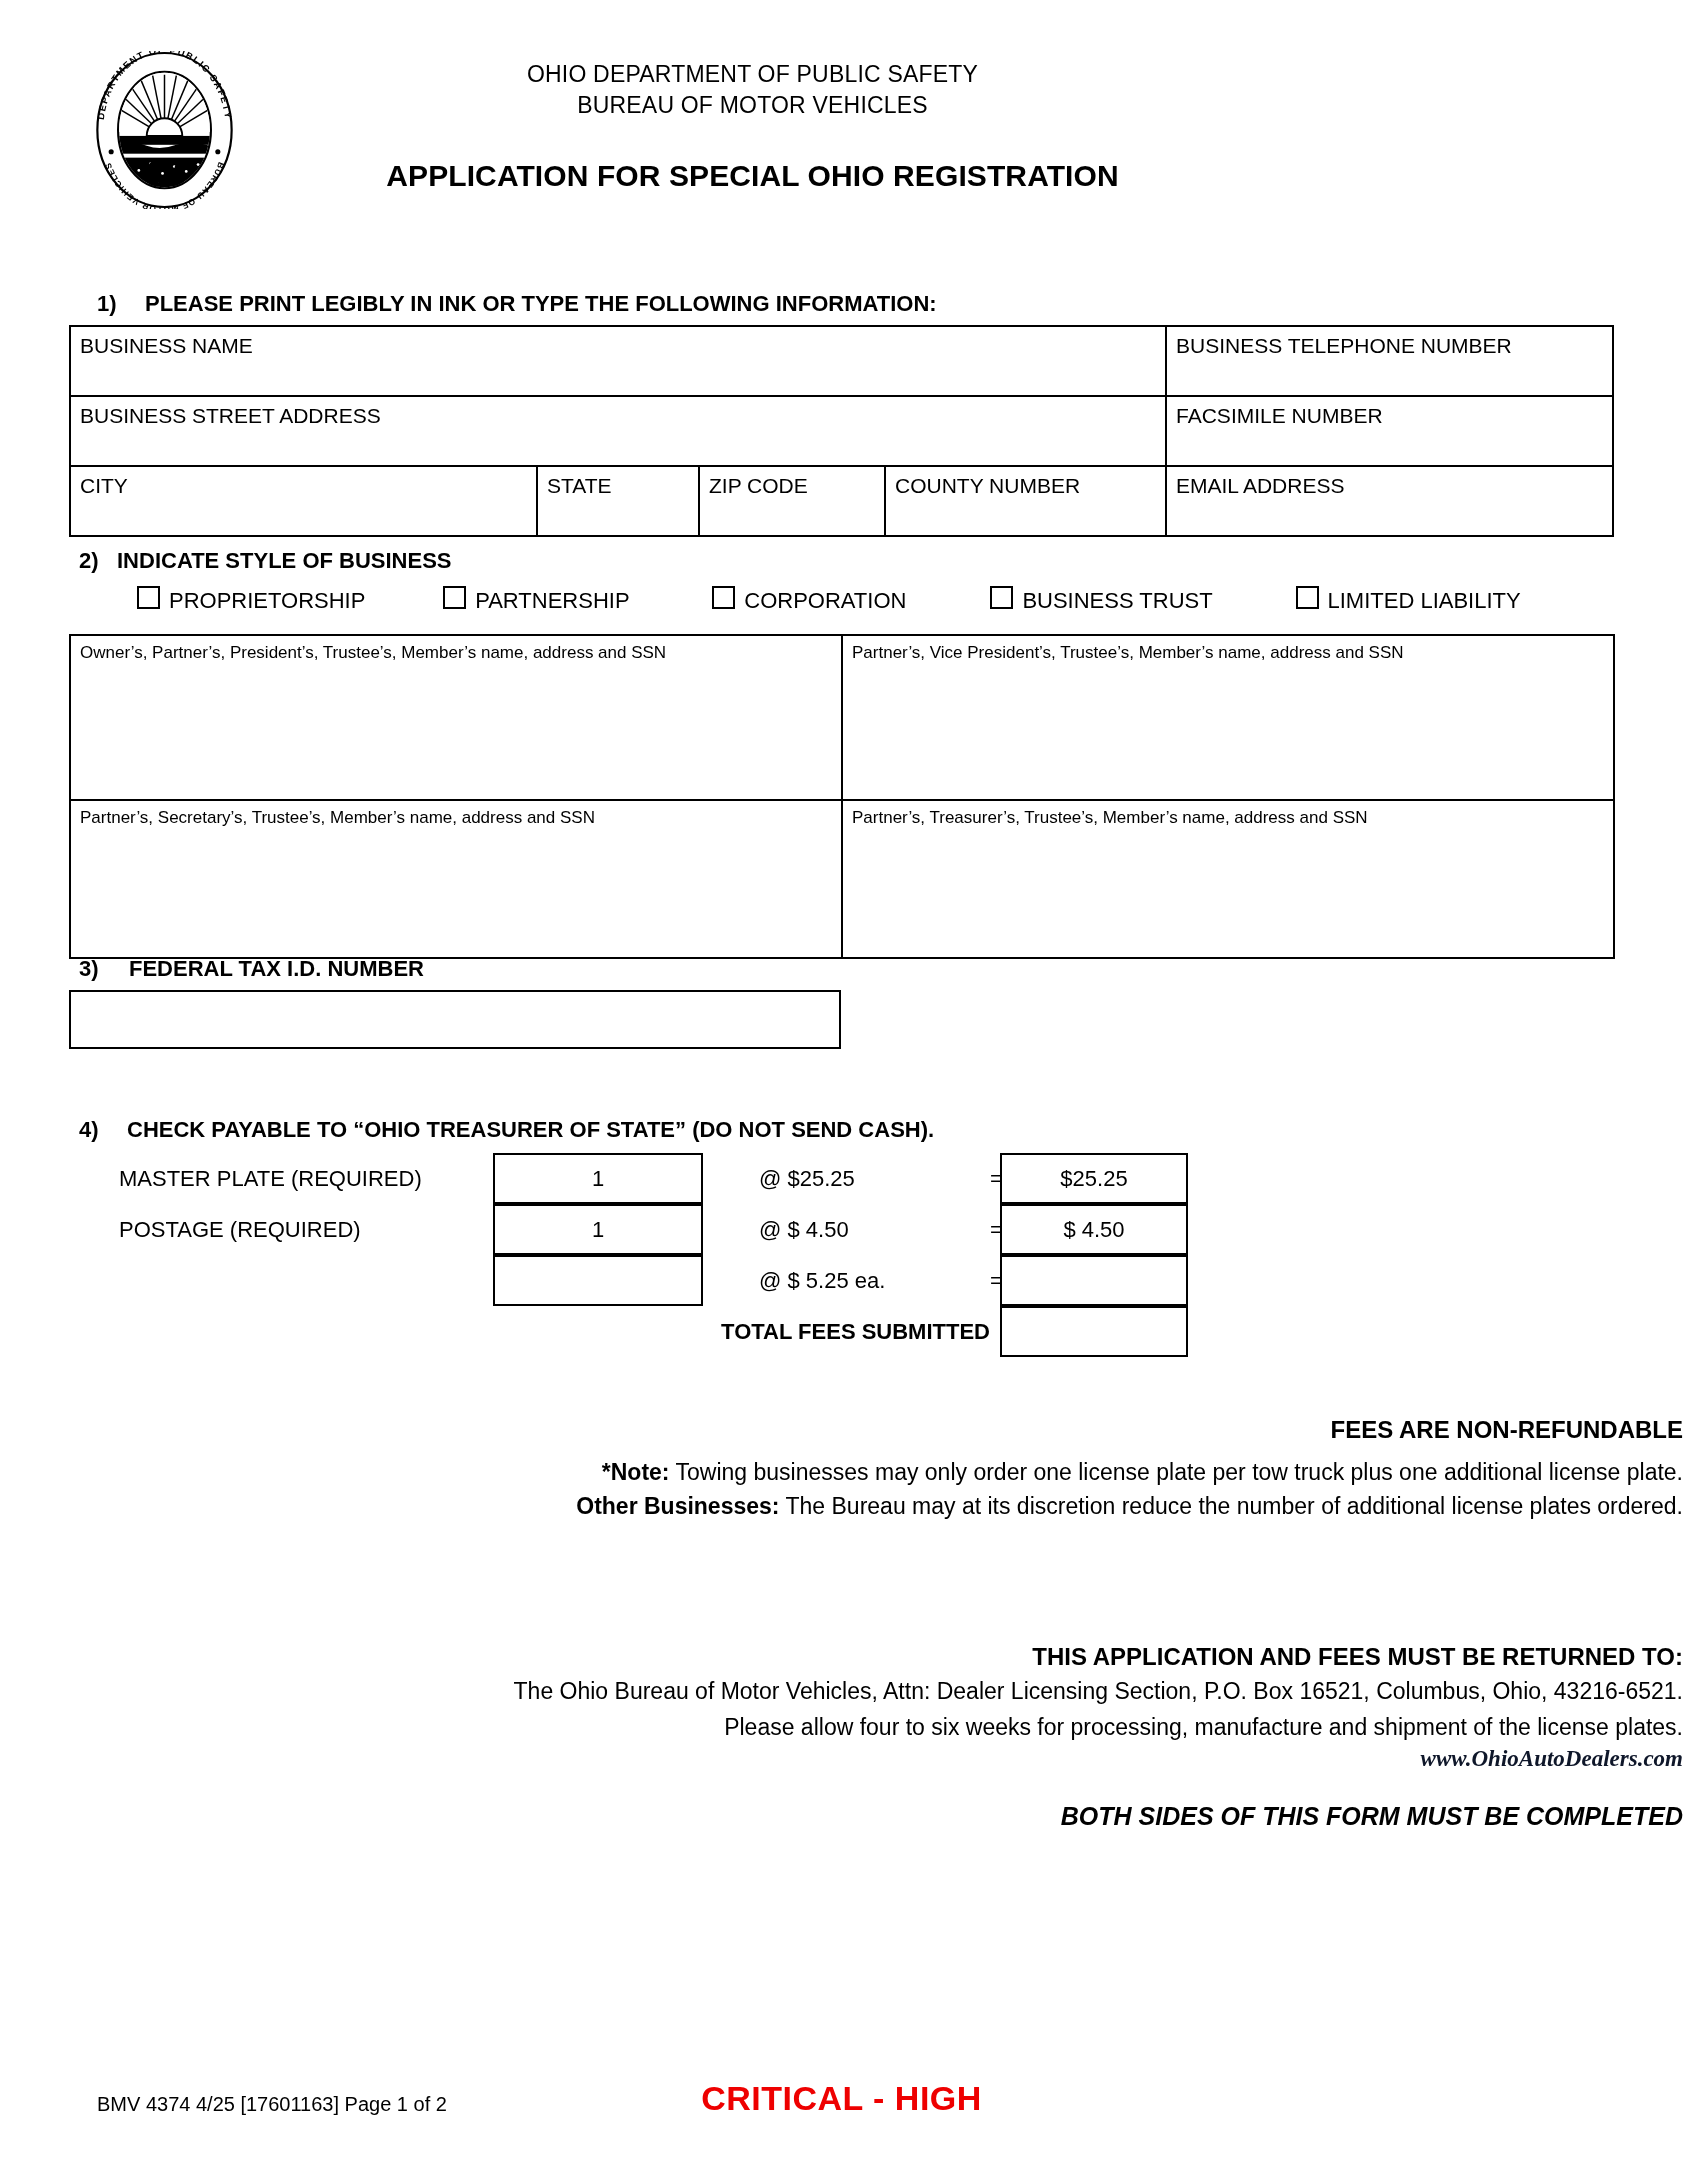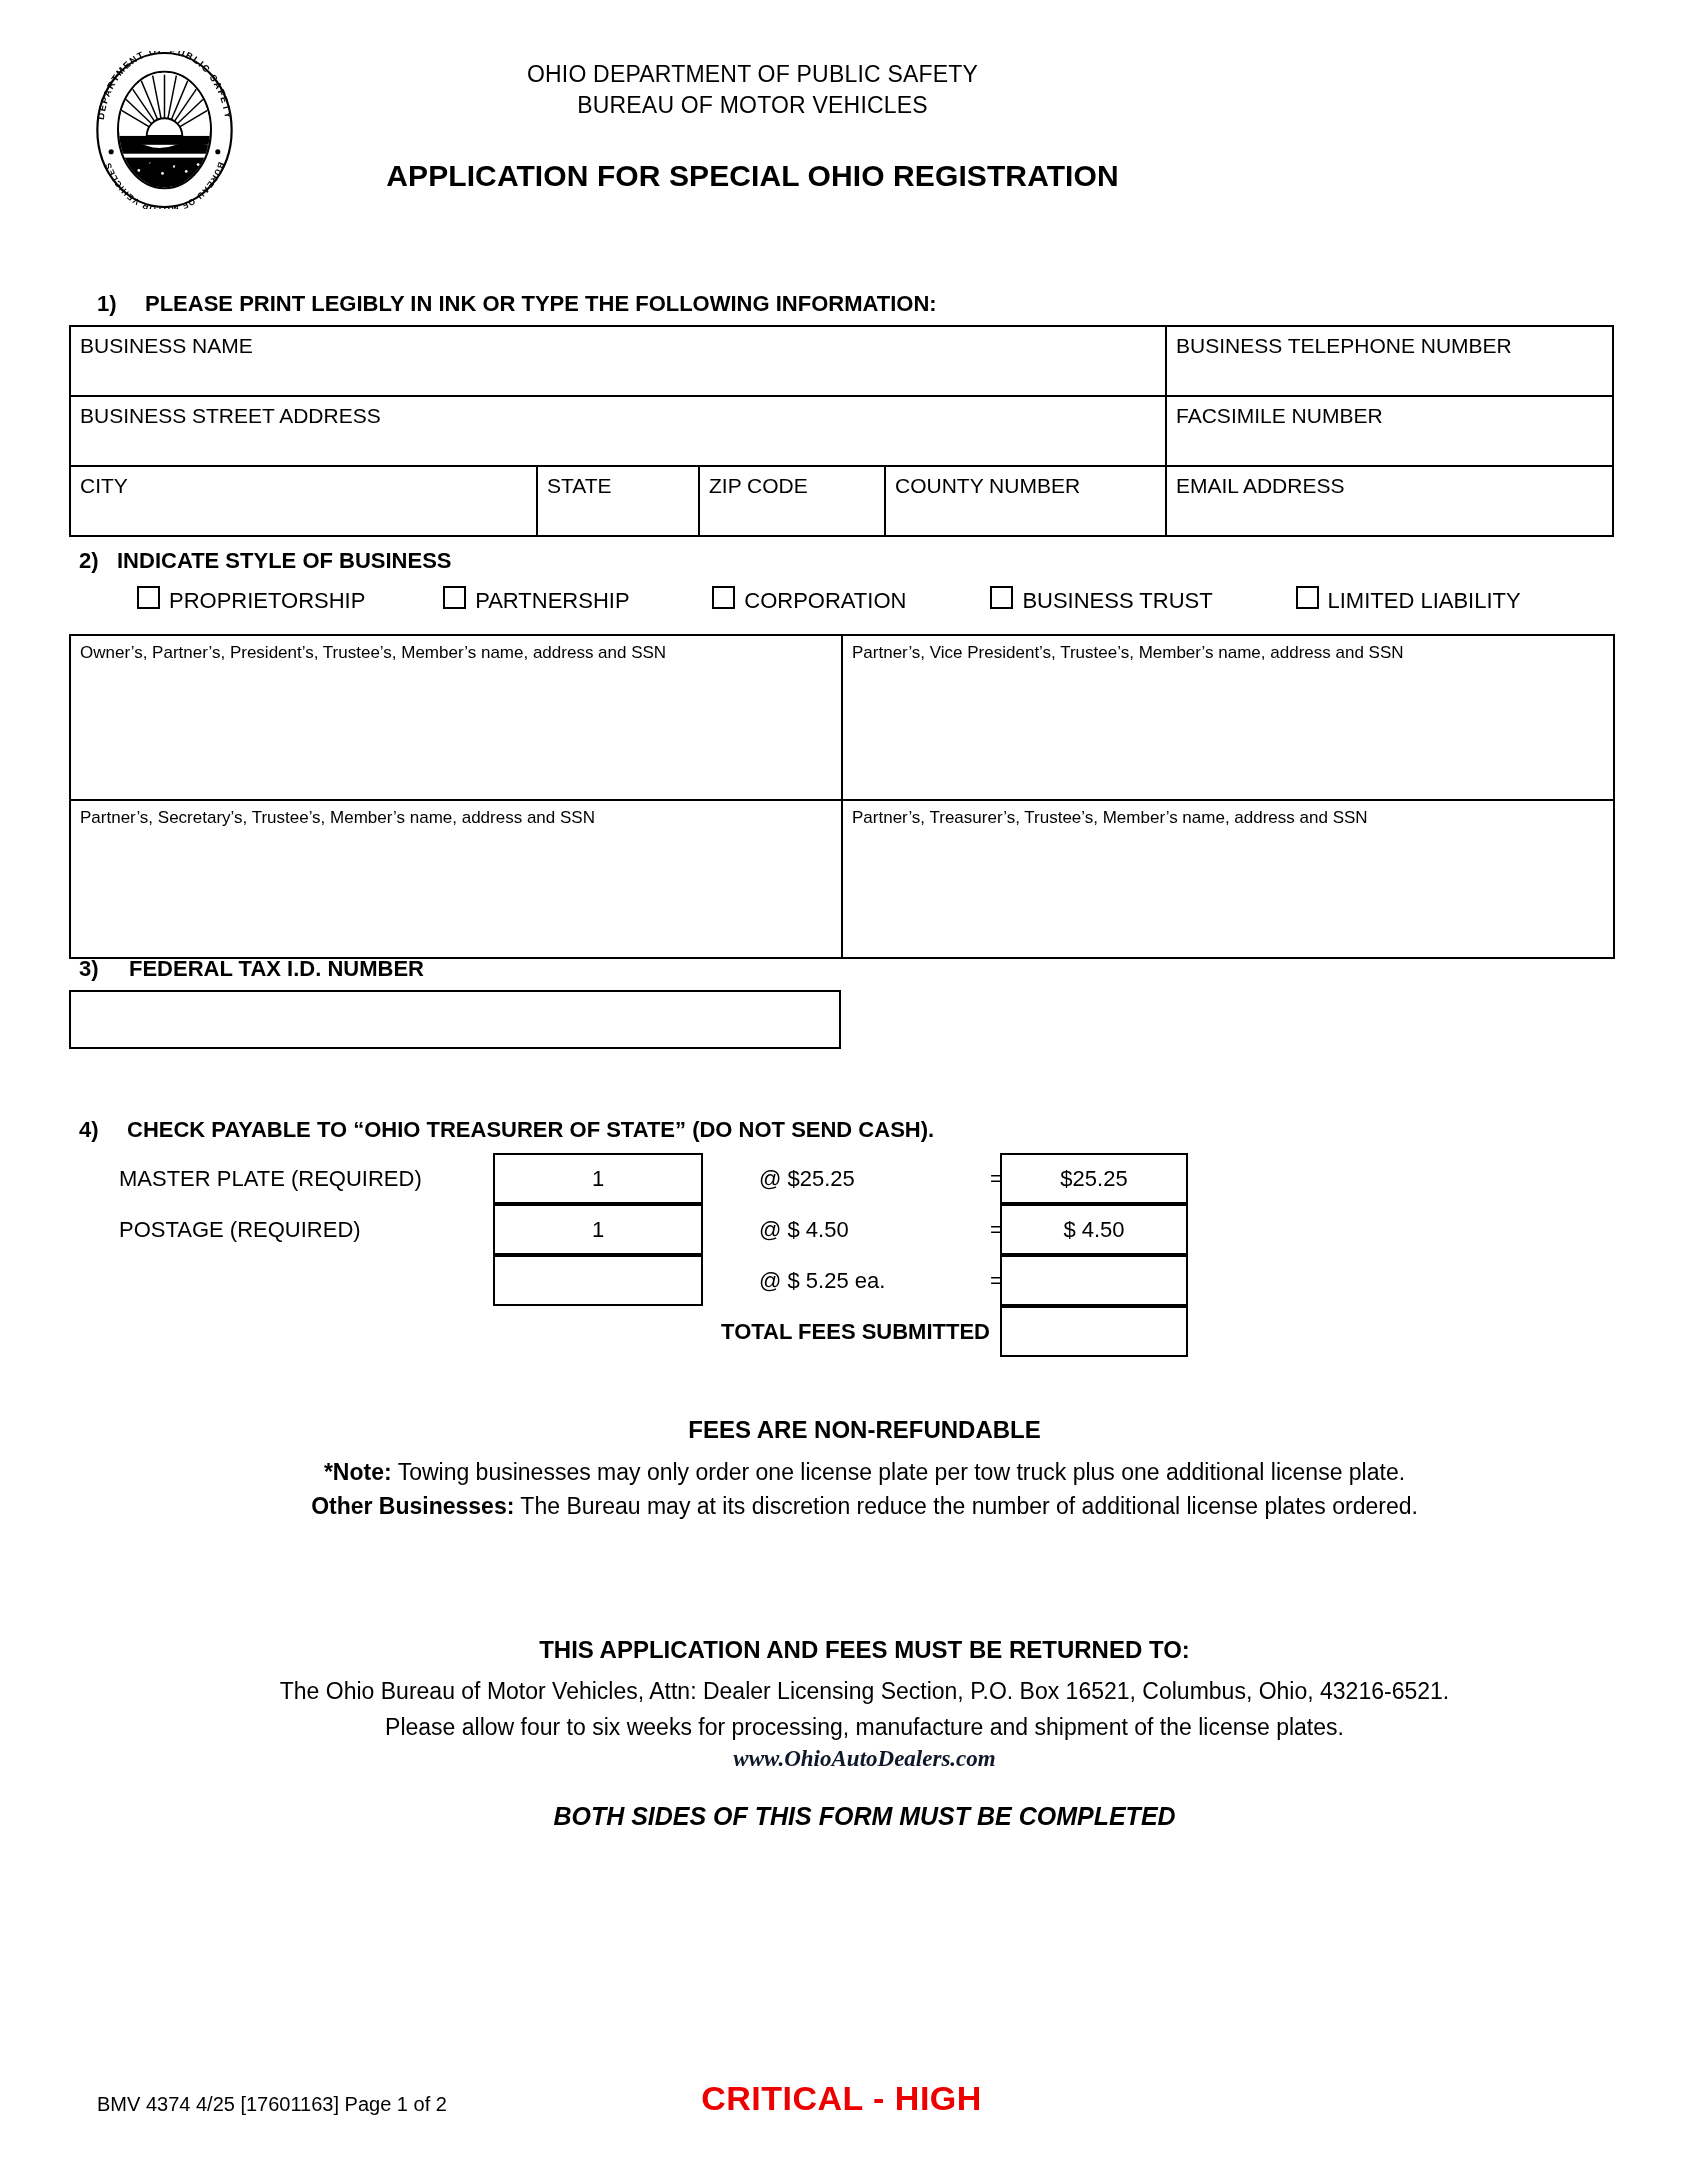--- a/index.html
+++ b/index.html
@@ -169,37 +169,38 @@
     font-size: 22px;
     font-weight: bold;
     line-height: 51px;
     white-space: nowrap;
   }
 
   
   .ctr {
     position: absolute;
     left: 0; right: 0;
-    text-align: center;
+    text-align: right;
     white-space: nowrap;
     padding-left: 46px;
   }
   .nonref {
     font-size: 24px;
     font-weight: bold;
   }
   .note {
     font-size: 23px;
     line-height: 34px;
   }
   .note b { font-weight: bold; }
 
   .ret-title {
     font-size: 24px;
     font-weight: bold;
+    margin-top: 7px;
   }
   .ret-line {
     font-size: 23px;
     line-height: 36px;
   }
   .weblink {
     font-size: 23px;
     font-weight: bold;
     font-style: italic;
     color: #0f172a;

